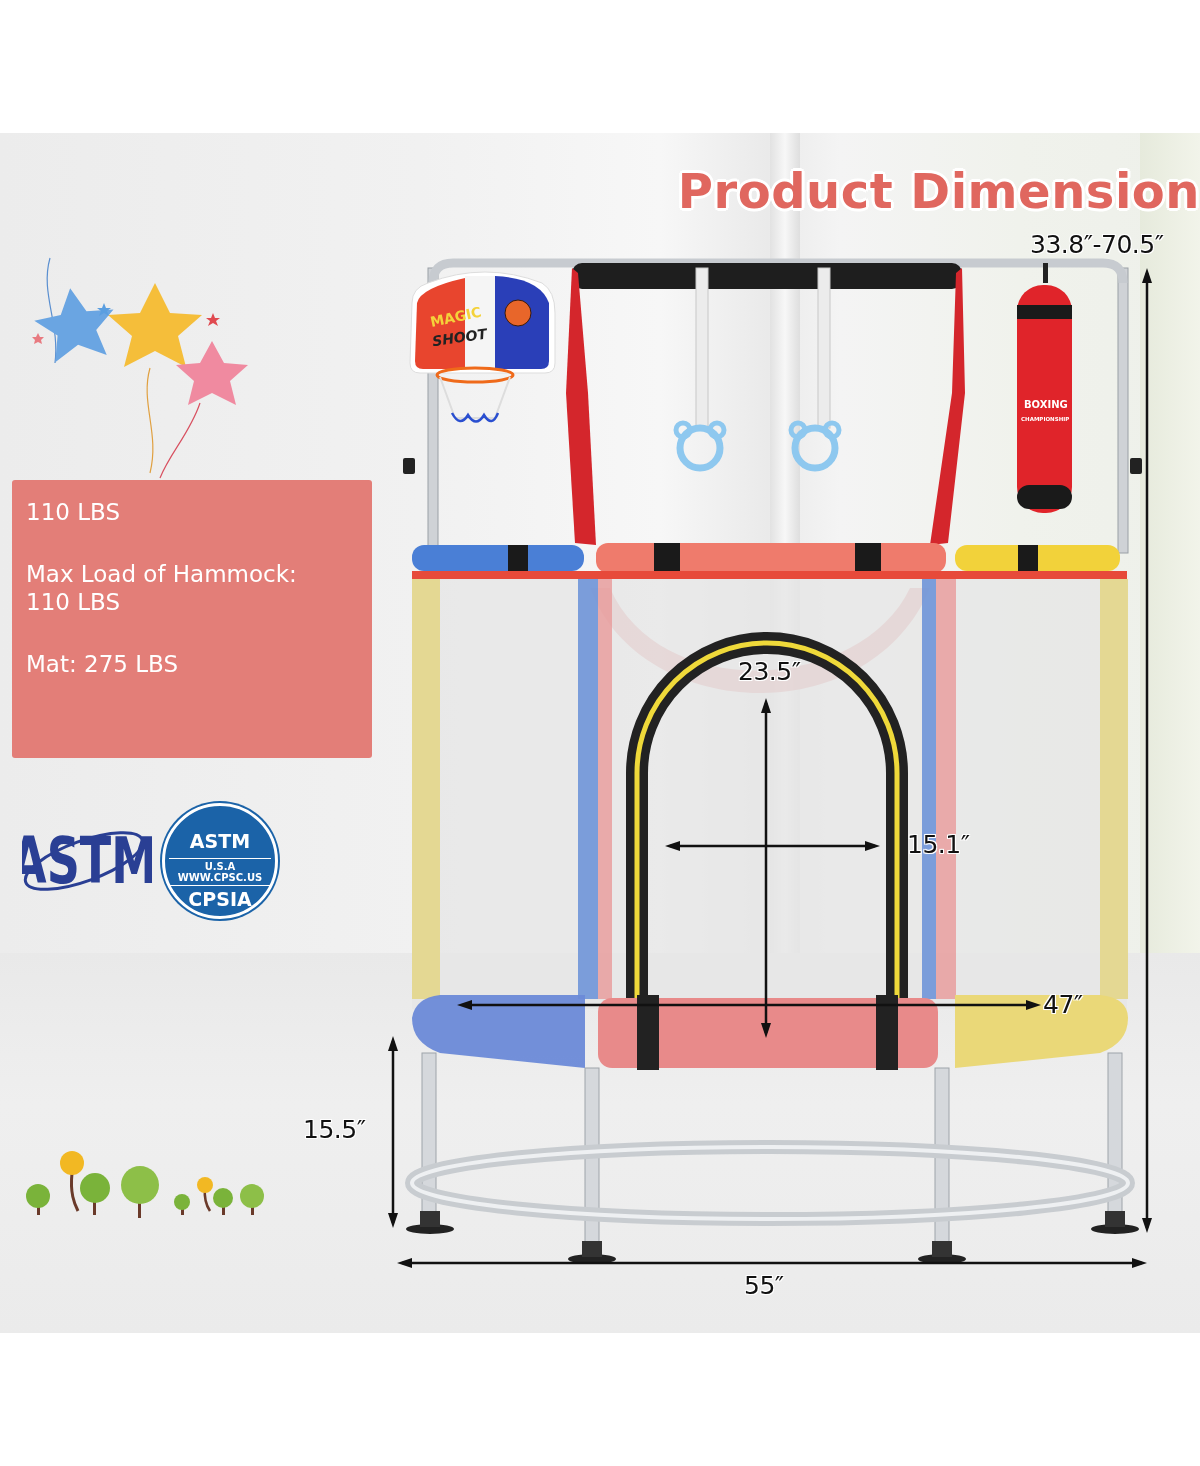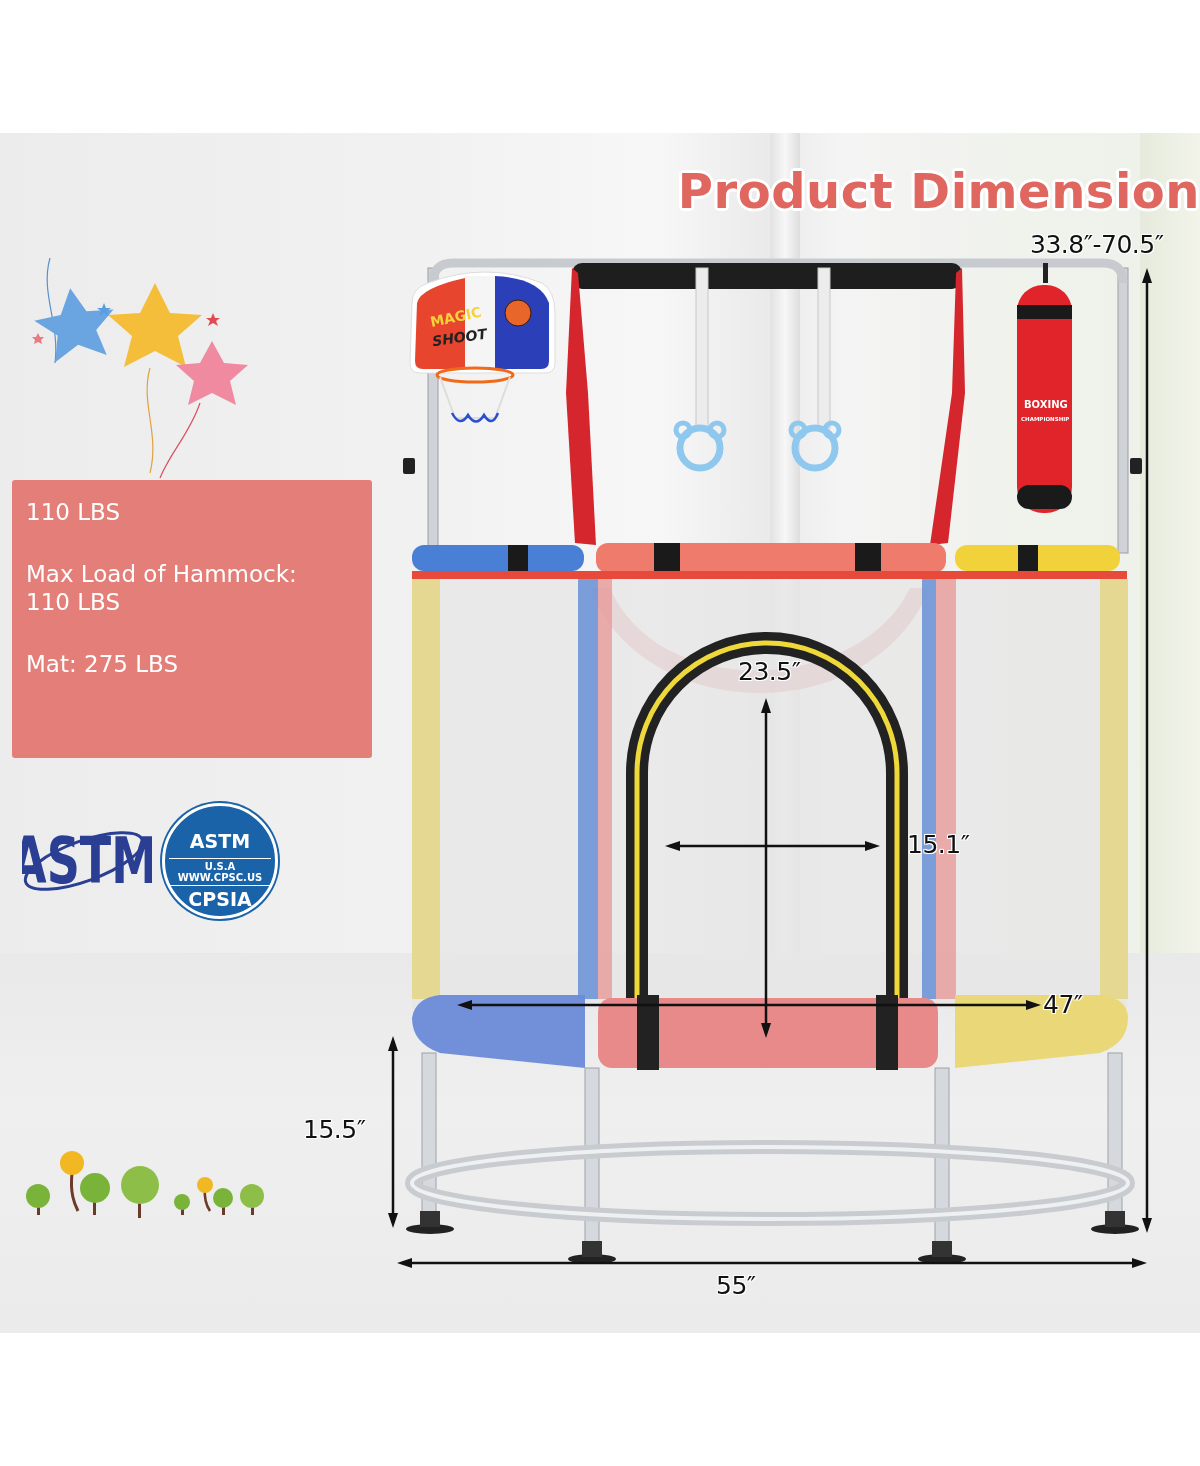--- a/index.html
+++ b/index.html
@@ -215,21 +215,21 @@
       <polygon points="397,1130 412,1125 412,1135" stroke="none"></polygon>
       <polygon points="1147,1130 1132,1125 1132,1135" stroke="none"></polygon>
     </g>
   </svg>
 
   <div class="dim" style="left:1030px;top:97px;">33.8″-70.5″</div>
   <div class="dim" style="left:738px;top:524px;">23.5″</div>
   <div class="dim" style="left:907px;top:697px;">15.1″</div>
   <div class="dim" style="left:1043px;top:857px;">47″</div>
   <div class="dim" style="left:303px;top:982px;">15.5″</div>
-  <div class="dim" style="left:716px;top:1138px;">55″</div>
+  <div class="dim" style="left:744px;top:1138px;">55″</div>
 
   <div class="load-box">
     <div class="load-item">
       <div>110 LBS</div>
     </div>
     <div class="load-item">
       <div>Max Load of Hammock:</div>
       <div>110 LBS</div>
     </div>
     <div class="load-item">

